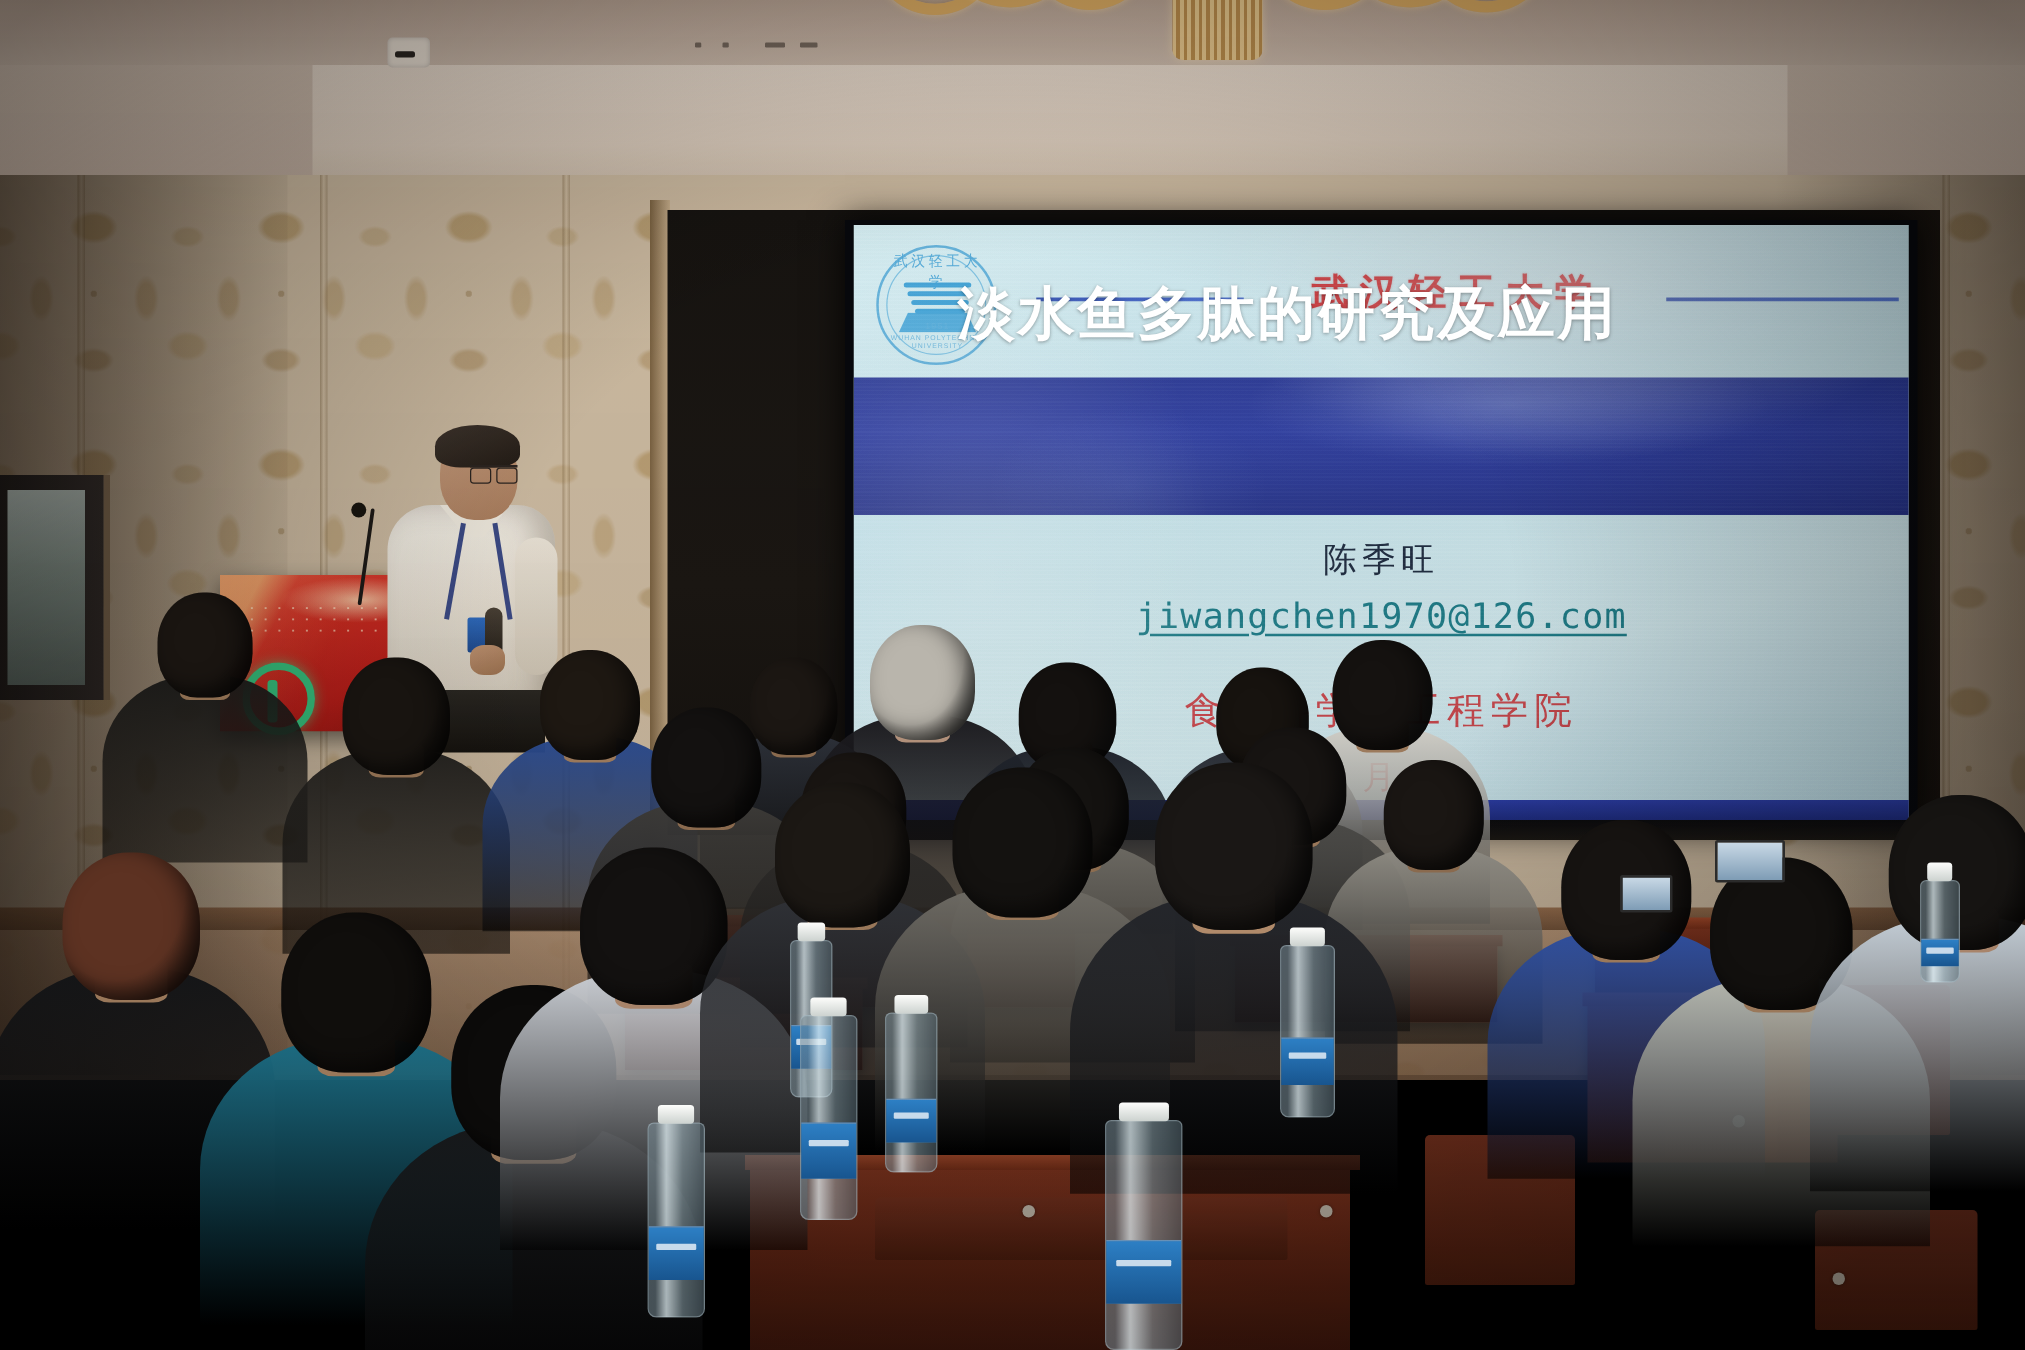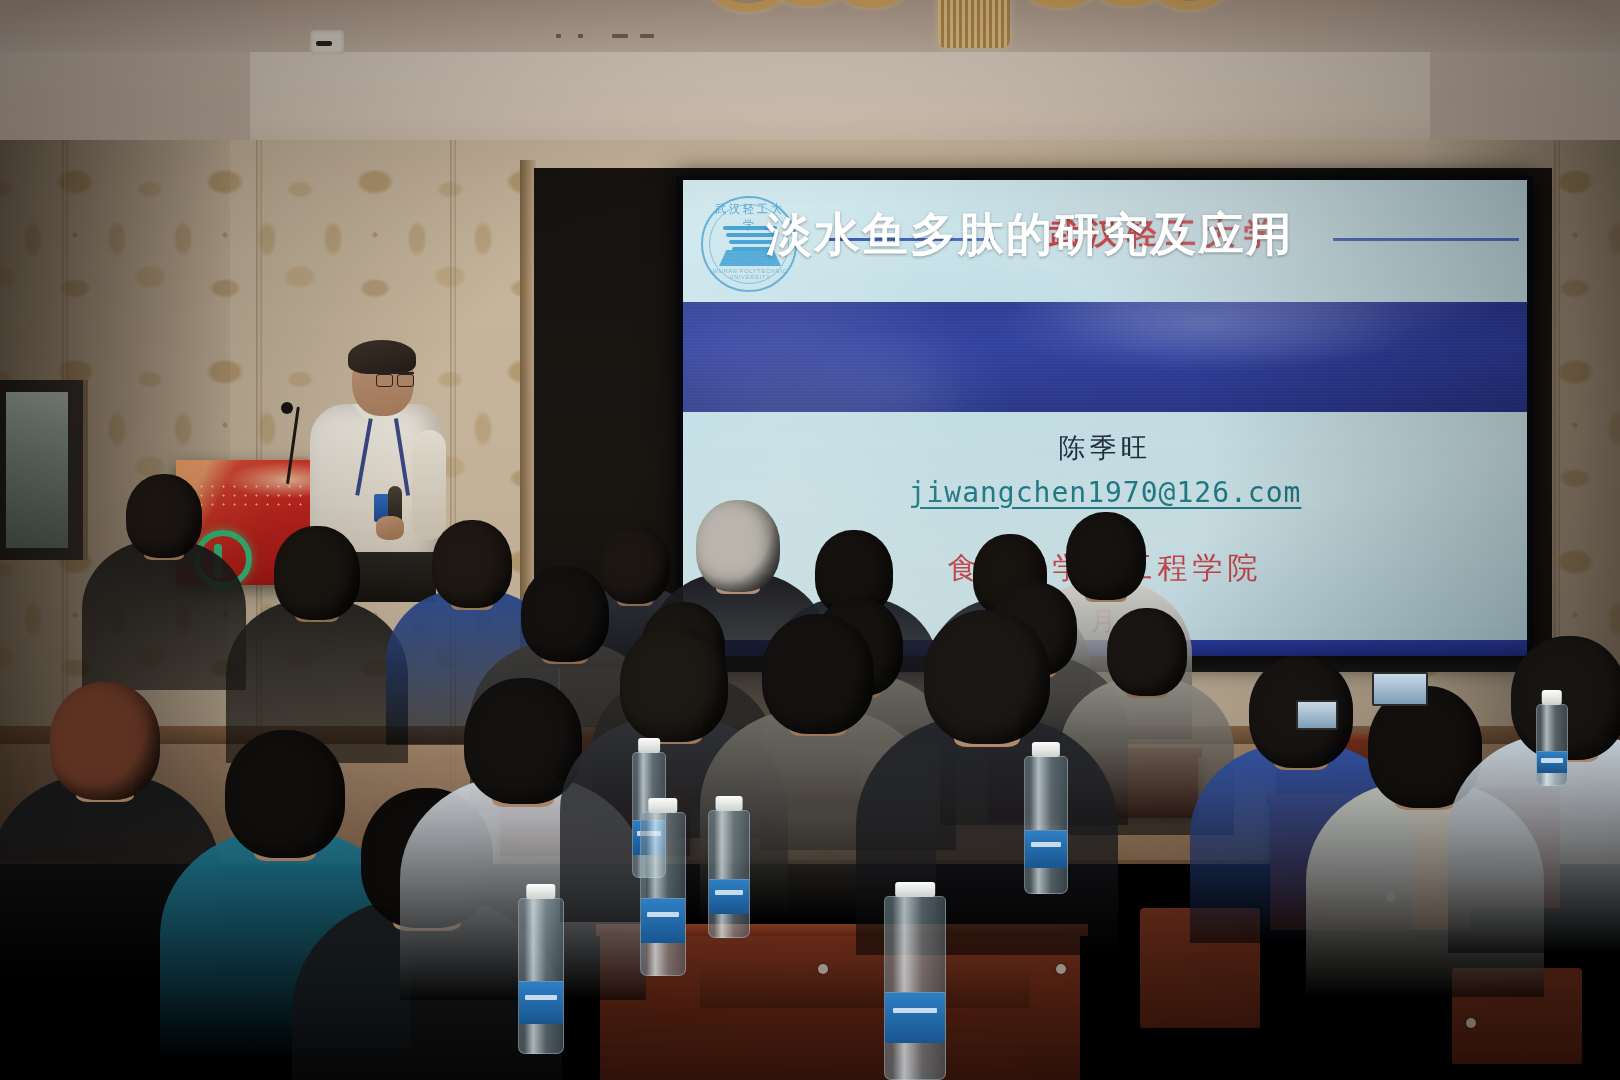--- a/index.html
+++ b/index.html
@@ -205,21 +205,21 @@
     position:absolute; left:0; top:122px; width:844px; height:110px;
     background:linear-gradient(180deg,#2a3a9c 0%,#2e3fa8 40%,#26348f 100%);
   }
   .title-band::after{
     content:""; position:absolute; inset:0;
     background:
       radial-gradient(ellipse 300px 70px at 62% 20%, rgba(190,210,255,.28), transparent 70%),
       radial-gradient(ellipse 160px 90px at 26% 80%, rgba(140,170,240,.14), transparent 70%);
   }
   .slide-title {
-    position:absolute; left:0; top:0; width:694px; height:110px;
+    position:absolute; left:0; top:16px; width:694px; height:110px;
     display:flex; align-items:center; justify-content:center;
     font-size:46px; font-weight:bold; color:#ffffff; letter-spacing:2px;
     font-family:"DejaVu Sans","Liberation Sans",sans-serif;
     text-shadow:0 1px 3px rgba(0,0,0,.35);
     z-index:2;
   }
   .presenter-name {
     position:absolute; left:0; top:250px; width:844px; text-align:center;
     font-size:27px; color:#1c2a40; letter-spacing:4px;
     font-family:"DejaVu Sans","Liberation Sans",sans-serif;

